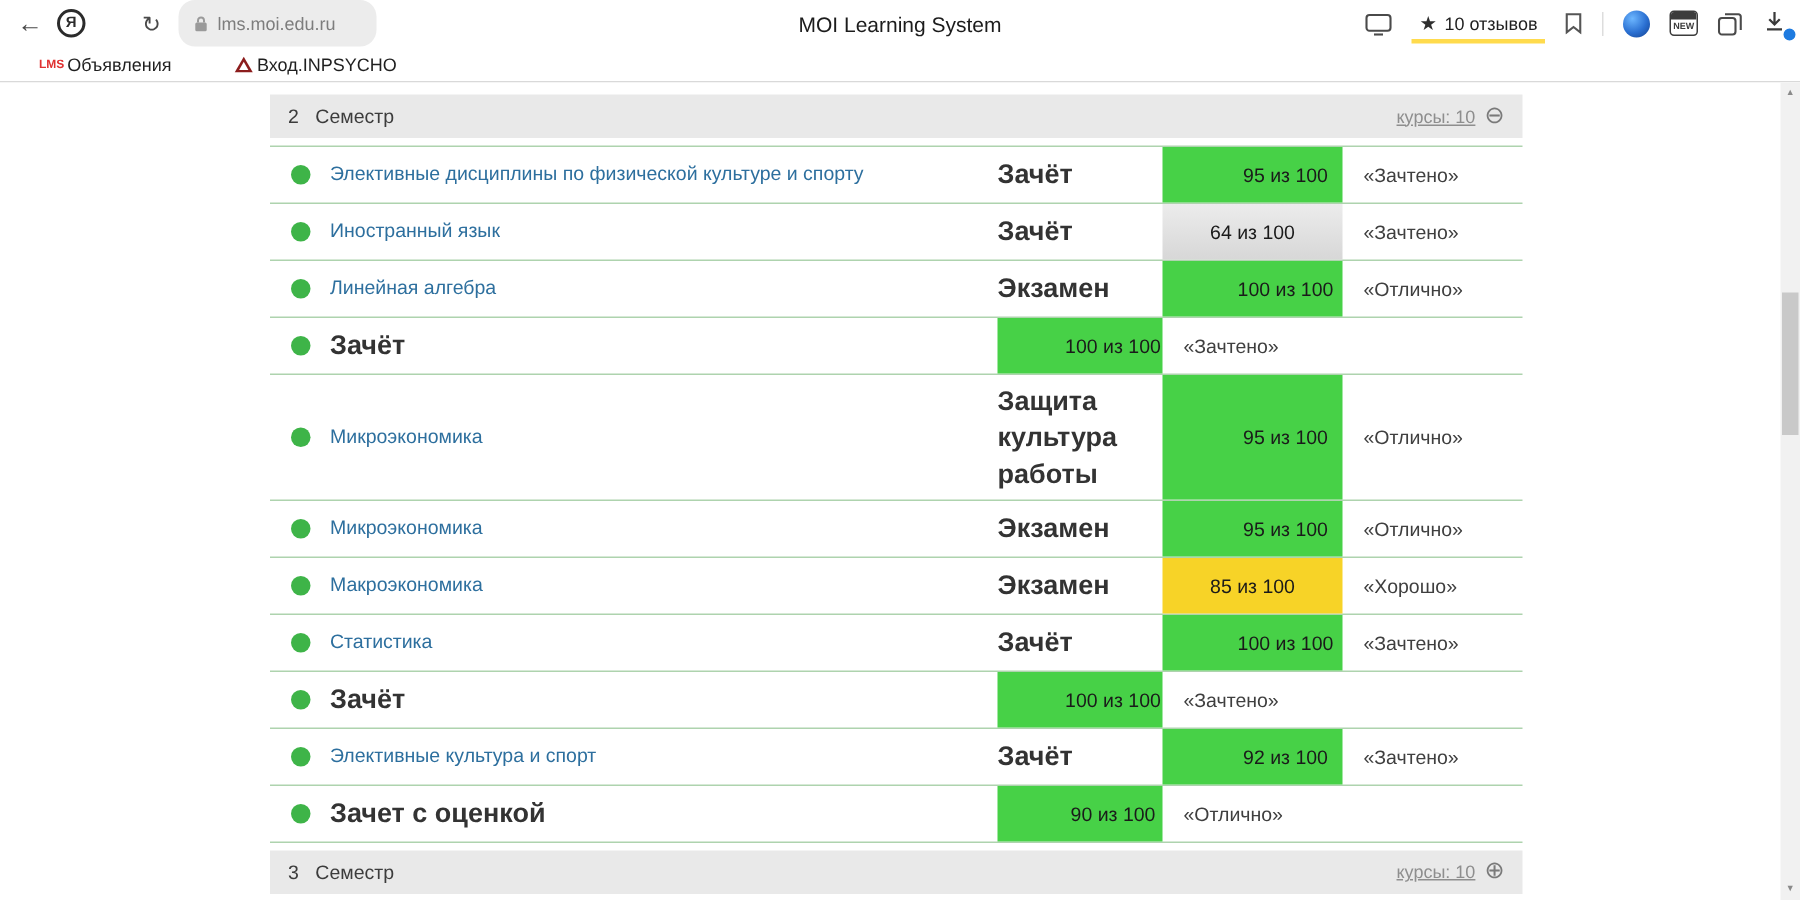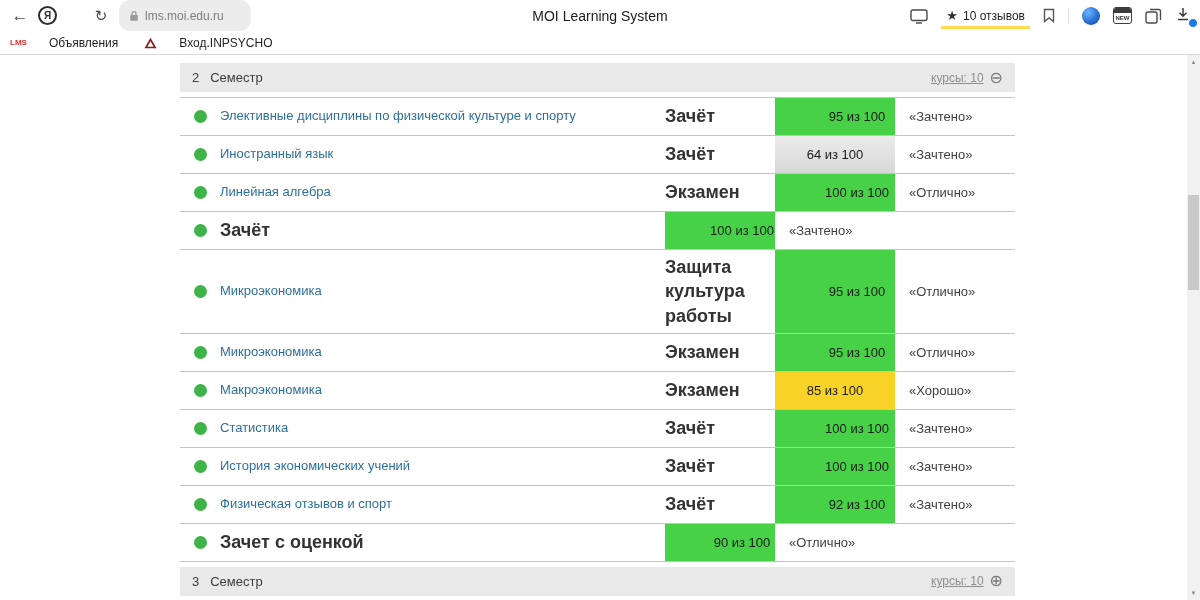--- a/index.html
+++ b/index.html
@@ -61,21 +61,21 @@
     position: absolute; right: -3px; bottom: -2px; width: 10px; height: 10px;
     border-radius: 50%; background: var(--badge_blue, #1e7be0); border: 1px solid #fff;
   }
 
   
   .bookmarks {
     height: 24px; background: #fff; display: flex; align-items: center;
     padding: 0 10px; gap: 26px;
     border-bottom: 1px solid #d9d9d9; box-shadow: 0 1px 2px rgba(0,0,0,0.04);
   }
-  .bm-item { display: flex; align-items: center; gap: 22px; cursor: pointer; }
+  .bm-item { display: flex; align-items: center; gap: 2px; cursor: pointer; margin-left: 16px; }
   .bm-item .lbl { font-size: 12px; color: #1f1f1f; white-space: nowrap; }
   .lms-logo { font-size: 8px; font-weight: 800; color: #e03131; letter-spacing: 0; }
 
   
   .page { position: relative; height: 545px; background: #fff; overflow: hidden; }
 
   .grades-table { position: absolute; left: 180px; top: 8px; width: 835px; }
 
   .sem-bar {
     height: 29px; background: var(--header_gray, #e9e9e9);
@@ -282,31 +282,30 @@
     <div class="cell subject">Статистика</div>
     <div class="cell type">Зачёт</div>
     <div class="cell score score-green">100 из 100</div>
     <div class="cell grade">«Зачтено»</div>
   </div>
 
   <div class="row">
     <div class="cell dot-cell">
       <span class="dot"></span>
     </div>
-    <div class="cell subject">История экономических учений</div>
     <div class="cell type">Зачёт</div>
     <div class="cell score score-green">100 из 100</div>
     <div class="cell grade">«Зачтено»</div>
   </div>
 
   <div class="row">
     <div class="cell dot-cell">
       <span class="dot"></span>
     </div>
-    <div class="cell subject">Физическая отзывов и спорт</div>
+    <div class="cell subject">Элективные культура и спорт</div>
     <div class="cell type">Зачёт</div>
     <div class="cell score score-green">92 из 100</div>
     <div class="cell grade">«Зачтено»</div>
   </div>
 
   <div class="row">
     <div class="cell dot-cell">
       <span class="dot"></span>
     </div>
     <div class="cell type">Зачет с оценкой</div>

